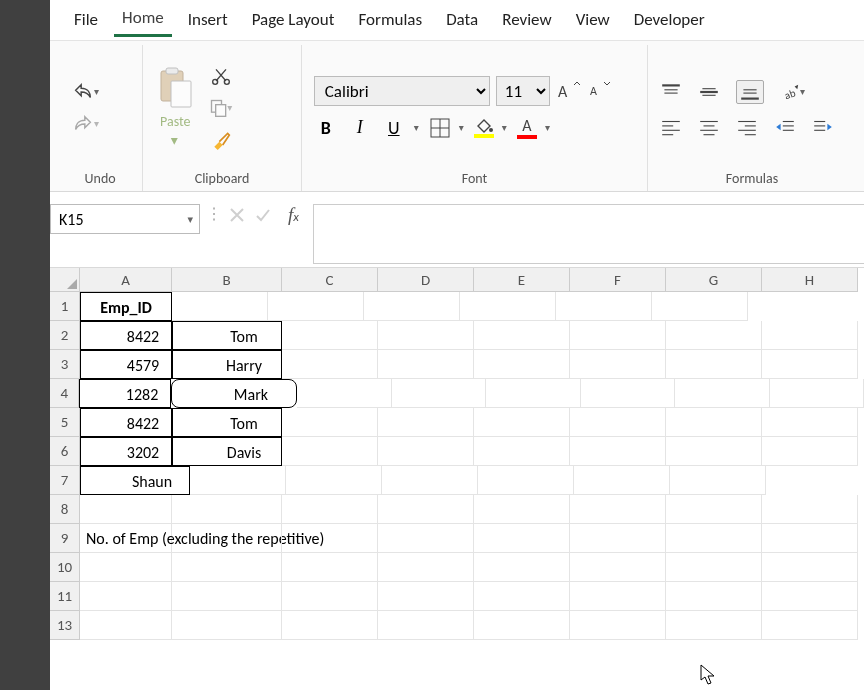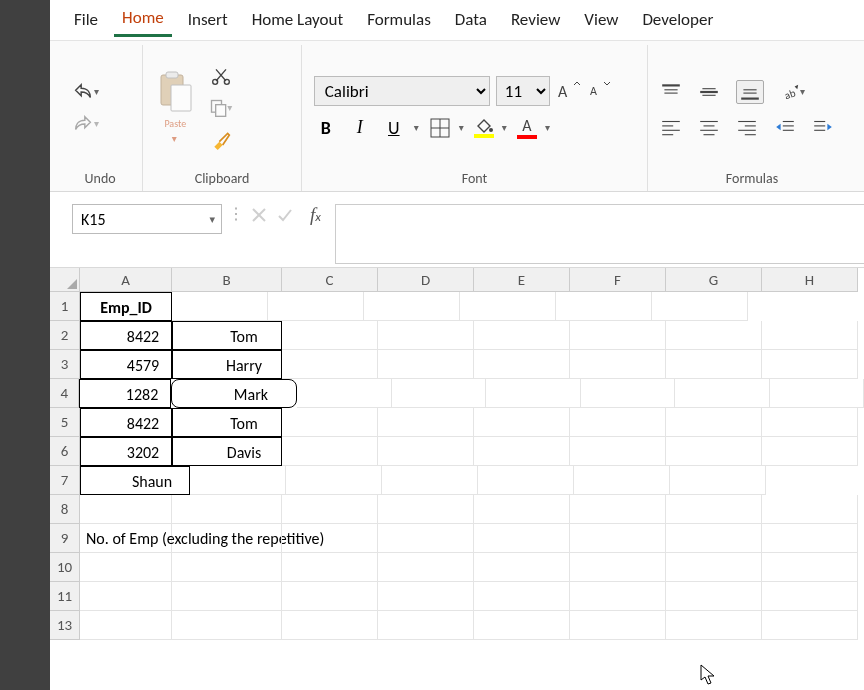--- a/index.html
+++ b/index.html
@@ -4,39 +4,39 @@
 <style>
   * { box-sizing: border-box; margin: 0; padding: 0; font-family: "Segoe UI", Calibri, sans-serif; }
   body { background: #fff; width: 864px; height: 690px; overflow: hidden; position: relative; }
 
   
   .left-bar { position: absolute; left: 0; top: 0; width: 50px; height: 690px; background: #404040; }
 
   
   .menubar { position: absolute; left: 50px; top: 0; right: 0; height: 40px; display: flex; align-items: center; padding-left: 16px; gap: 8px; background: #fff; }
   .menubar span { font-size: 17px; color: #222; cursor: pointer; padding: 4px 8px 6px; }
-  .menubar span.active { color: #c2410c; border-bottom: 3px solid #1f7246; font-weight: 500; }
+  .menubar span.active { color: #404040; border-bottom: 3px solid #1f7246; font-weight: 500; }
 
   
   .ribbon { position: absolute; left: 50px; top: 40px; right: 0; height: 152px; background: #fafafa; border-top: 1px solid #e4e4e4; border-bottom: 1px solid #d9d9d9; display: flex; padding: 4px 8px 0; }
   .group { display: flex; flex-direction: column; border-right: 1px solid #e0e0e0; padding: 0 12px; height: 146px; }
   .group:last-child { border-right: none; }
   .group-body { flex: 1; display: flex; align-items: center; gap: 6px; }
   .group-label { text-align: center; font-size: 14px; color: #555; padding-bottom: 4px; position: relative; }
 
   .btn { display: inline-flex; align-items: center; justify-content: center; background: transparent; border: none; cursor: pointer; border-radius: 3px; }
 
   
   .undo-col { display: flex; flex-direction: column; gap: 10px; }
   .undo-col svg { width: 26px; height: 22px; }
 
   
   .paste-btn { display: flex; flex-direction: column; align-items: center; gap: 2px; }
   .paste-btn svg { width: 40px; height: 44px; }
-  .paste-btn span { font-size: 10px; color: #c2410c; }
+  .paste-btn span { font-size: 14px; color: #4d7c0f; }
   .clip-col { display: flex; flex-direction: column; gap: 12px; margin-left: 8px; }
   .clip-col svg { width: 20px; height: 20px; }
 
   
   .font-col { display: flex; flex-direction: column; gap: 10px; }
   .font-row1 { display: flex; align-items: center; gap: 6px; }
   .font-row2 { display: flex; align-items: center; gap: 10px; }
   select.font-name { width: 176px; height: 30px; font-size: 17px; padding: 0 6px; border: 1px solid #bbb; }
   select.font-size { width: 54px; height: 30px; font-size: 17px; padding: 0 4px; border: 1px solid #bbb; }
   .font-grow { width: 24px; height: 24px; }
@@ -49,21 +49,21 @@
   .color-btn { display: inline-flex; flex-direction: column; align-items: center; }
   .color-btn .bar { width: 20px; height: 4px; }
 
   
   .align-col { display: flex; flex-direction: column; gap: 14px; }
   .align-row { display: flex; gap: 16px; align-items: center; }
   .align-ic { width: 22px; height: 18px; }
   .align-ic.boxed { border: 1px solid #aaa; background: #f0f0f0; border-radius: 2px; padding: 2px; width: 28px; height: 24px; }
 
   
-  .fbarrow { position: absolute; left: 50px; top: 198px; right: 0; height: 70px; display: flex; align-items: flex-start; padding: 6px 0 0 22px; background: #fff; border-bottom: 1px solid #d9d9d9; }
+  .fbarrow { position: absolute; left: 50px; top: 198px; right: 0; height: 70px; display: flex; align-items: flex-start; padding: 6px 0 0 0; background: #fff; border-bottom: 1px solid #d9d9d9; }
   .namebox { width: 150px; height: 30px; border: 1px solid #bbb; display: flex; align-items: center; padding: 0 8px; font-size: 16px; position: relative; }
   .namebox .dd { position: absolute; right: 6px; font-size: 11px; color: #666; }
   .fx-sep { margin: 0 6px; color: #aaa; }
   .fx-btns { display: flex; align-items: center; gap: 8px; color: #999; }
   .fx-btns svg { width: 18px; height: 18px; }
   .fx-label { font-family: "Times New Roman", serif; font-style: italic; font-size: 19px; color: #555; margin: 0 8px; }
   .formula-input { flex: 1; height: 60px; border: 1px solid #ccc; border-right: none; margin-left: 6px; font-size: 16px; padding: 4px 8px; }
 
   
   .gridwrap { position: absolute; left: 50px; top: 268px; right: 0; bottom: 0; overflow: hidden; user-select: none; }
@@ -82,21 +82,21 @@
 </style>
 </head>
 <body>
 
 <div class="left-bar"></div>
 
 <div class="menubar">
   <span>File</span>
   <span class="active">Home</span>
   <span>Insert</span>
-  <span>Home Layout</span>
+  <span>Page Layout</span>
   <span>Formulas</span>
   <span>Data</span>
   <span>Review</span>
   <span>View</span>
   <span>Developer</span>
 </div>
 
 <div class="ribbon">
 
   <div class="group" style="width:86px">

